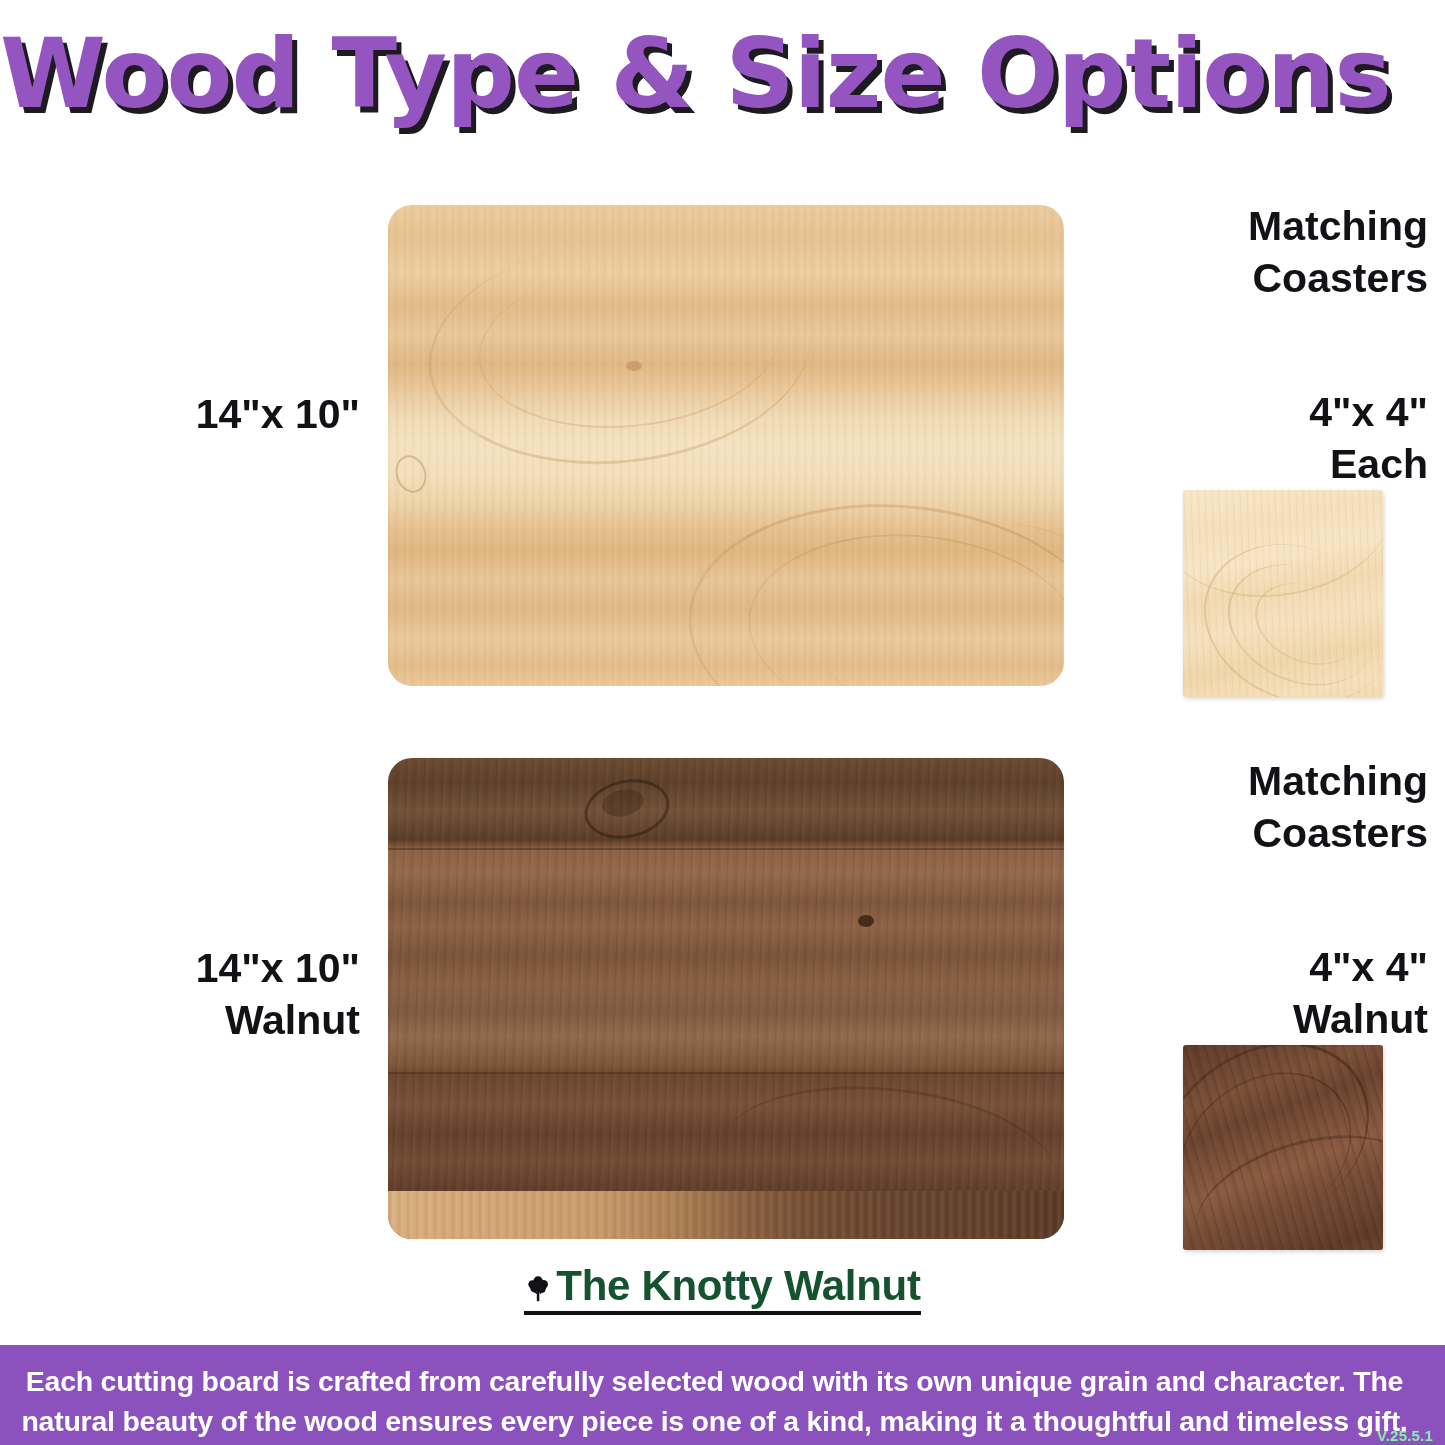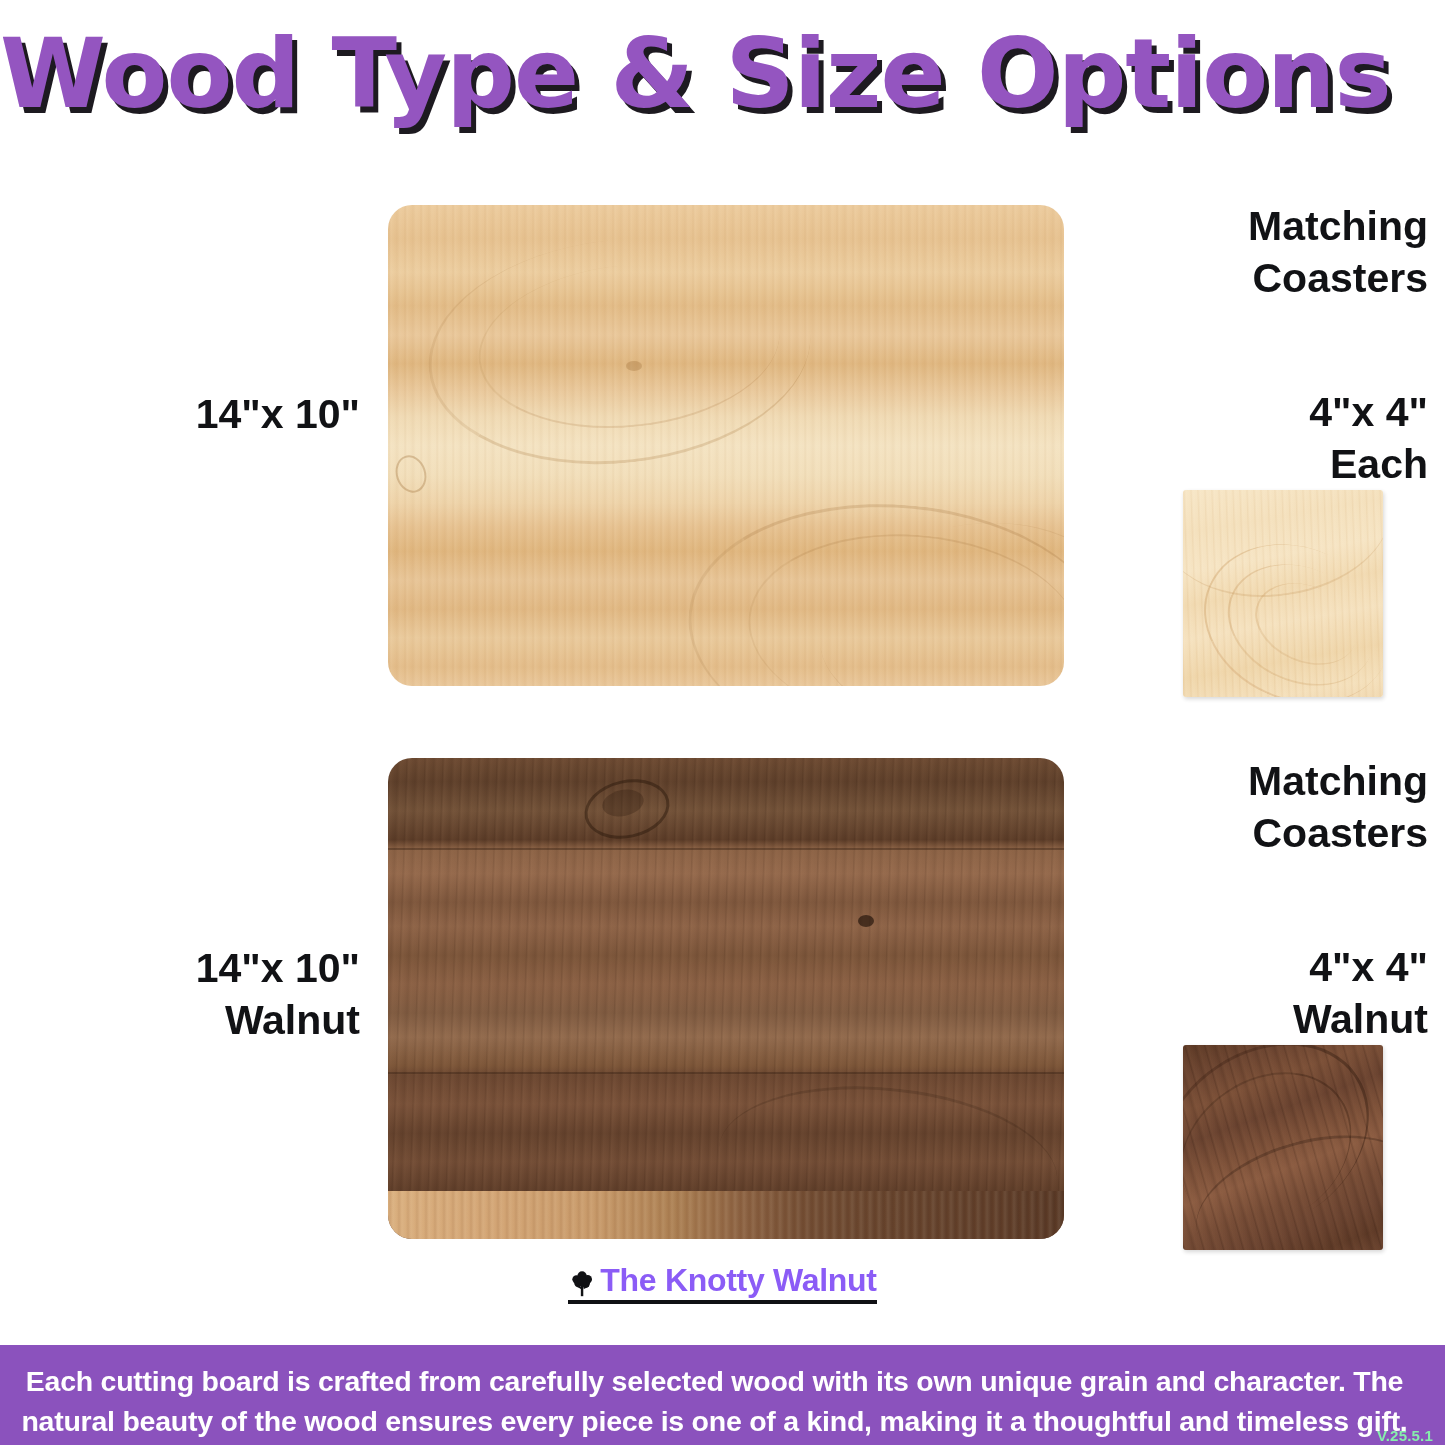--- a/index.html
+++ b/index.html
@@ -369,23 +369,23 @@
     padding-bottom: 1px;
   }
   #brand-tree-icon {
     display: inline-block;
     width: 30px; height: 30px;
     position: relative;
     top: 3px;
   }
   #brand-name {
     font-family: "Liberation Sans", sans-serif;
-    font-size: 32px;
+    font-size: 42px;
     font-weight: 700;
-    color: #8b5cf6;
+    color: #14532d;
     letter-spacing: -0.3px;
   }
 
   
   #footer-banner {
     position: absolute;
     left: 0; top: 1345px; width: 1445px; height: 100px;
     background: #8b52bd;
     box-sizing: border-box;
     padding: 16px 16px 0 0;

